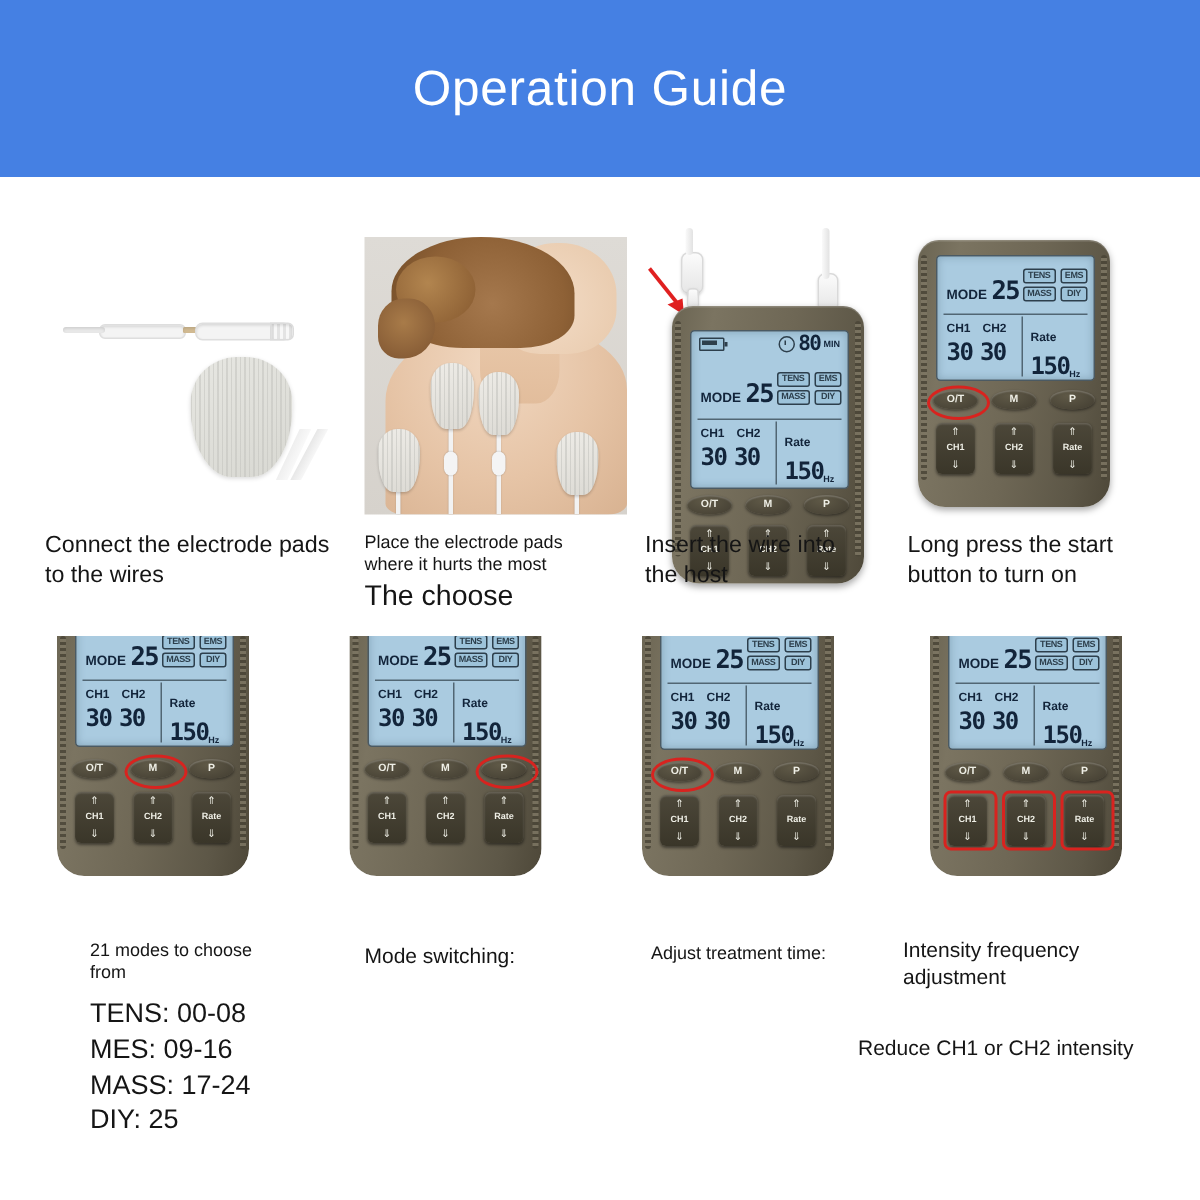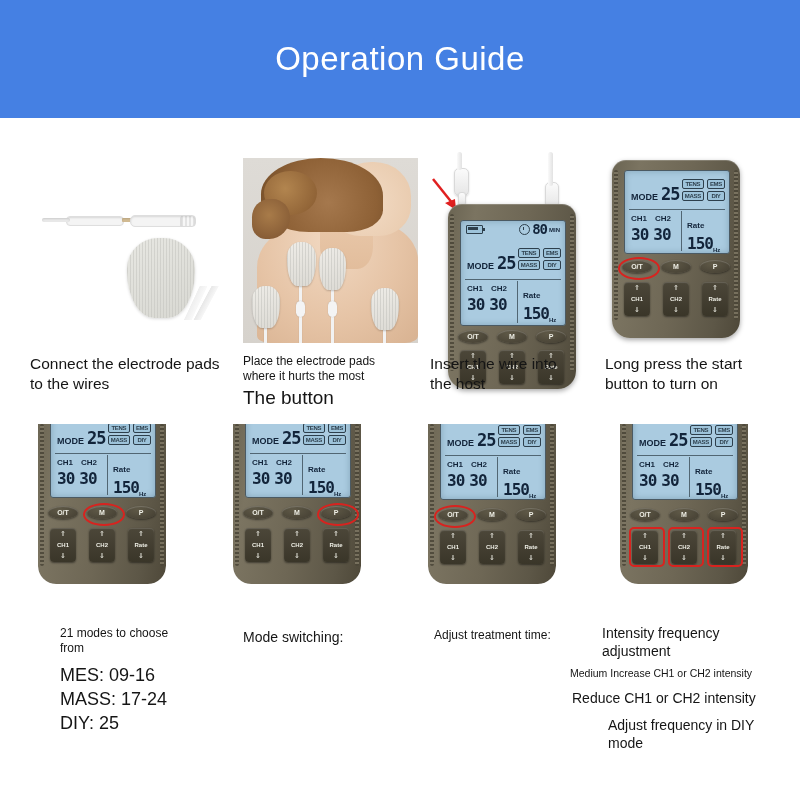--- a/index.html
+++ b/index.html
@@ -158,21 +158,21 @@
     <div class="el-conn" style="left:53px;top:143px;"></div>
     <div class="el-conn" style="left:85px;top:143px;"></div>
 
     <div class="el-pad" style="left:44px;top:84px;width:29px;height:44px;"></div>
     <div class="el-pad" style="left:76px;top:90px;width:27px;height:42px;"></div>
     <div class="el-pad" style="left:9px;top:128px;width:28px;height:42px;"></div>
     <div class="el-pad" style="left:128px;top:130px;width:28px;height:42px;"></div>
   </div>
   <div class="cap cap-sm" style="left:0px;top:196px;width:180px;">Place the electrode pads
 where it hurts the most</div>
-  <div class="cap cap-xl" style="left:0px;top:228px;width:180px;">The button</div>
+  <div class="cap cap-xl" style="left:0px;top:228px;width:180px;">The choose</div>
 </div>
 
 <div class="cell" style="left:430px;top:152px;">
 
   <div class="plug" style="left:24px;top:16px;width:13px;height:26px;"></div>
   <div class="plug" style="left:28px;top:40px;width:6px;height:12px;border-radius:3px;"></div>
   <div class="plug-cord" style="left:27px;top:0px;height:18px;"></div>
 
   <div class="plug" style="left:115px;top:30px;width:12px;height:24px;"></div>
   <div class="plug-cord" style="left:118px;top:0px;height:34px;"></div>
@@ -380,20 +380,21 @@
     <div class="btn-rect" style="left:90px;top:104px;width:26px;height:30px;padding:2px 0;">
       <span style="font-size:7px;">⇑</span>
       <span style="font-size:6px;font-weight:700;">Rate</span>
       <span style="font-size:7px;">⇓</span>
     </div>
   </div>
 
   <div class="cap cap-sm" style="left:22px;top:202px;width:175px;">21 modes to choose
 from</div>
   <div class="modelist" style="position:absolute;left:22px;top:240px;width:190px;">
+    <div>TENS:  00-08</div>
     <div>MES:  09-16</div>
     <div>MASS:  17-24</div>
     <div>DIY:  25</div>
   </div>
 </div>
 
 <div class="cell" style="left:233px;top:424px;">
   <div class="device" style="left:0px;top:0px;width:128px;height:160px;overflow:hidden;border-radius:0 0 18px 18px;">
     <div class="dev-body" style="top:-22px;height:182px;"></div>
     <div class="dev-grip" style="top:0;"></div>
@@ -578,17 +579,14 @@
     <div class="btn-rect" style="left:90px;top:106px;width:26px;height:30px;padding:2px 0;">
       <span style="font-size:7px;">⇑</span>
       <span style="font-size:6px;font-weight:700;">Rate</span>
       <span style="font-size:7px;">⇓</span>
     </div>
     <div class="hl-rect" style="left:87px;top:103px;width:32px;height:36px;"></div>
   </div>
 
   <div class="cap cap-md" style="left:-18px;top:200px;width:185px;">Intensity frequency
 adjustment</div>
-  <div class="cap cap-xs" style="left:-50px;top:243px;width:220px;">Medium Increase CH1 or CH2 intensity</div>
   <div class="cap cap-md" style="left:-48px;top:265px;width:215px;">Reduce CH1 or CH2 intensity</div>
-  <div class="cap cap-md" style="left:-12px;top:292px;width:185px;">Adjust frequency in DIY
-mode</div>
 </div>
 
 </body></html>

